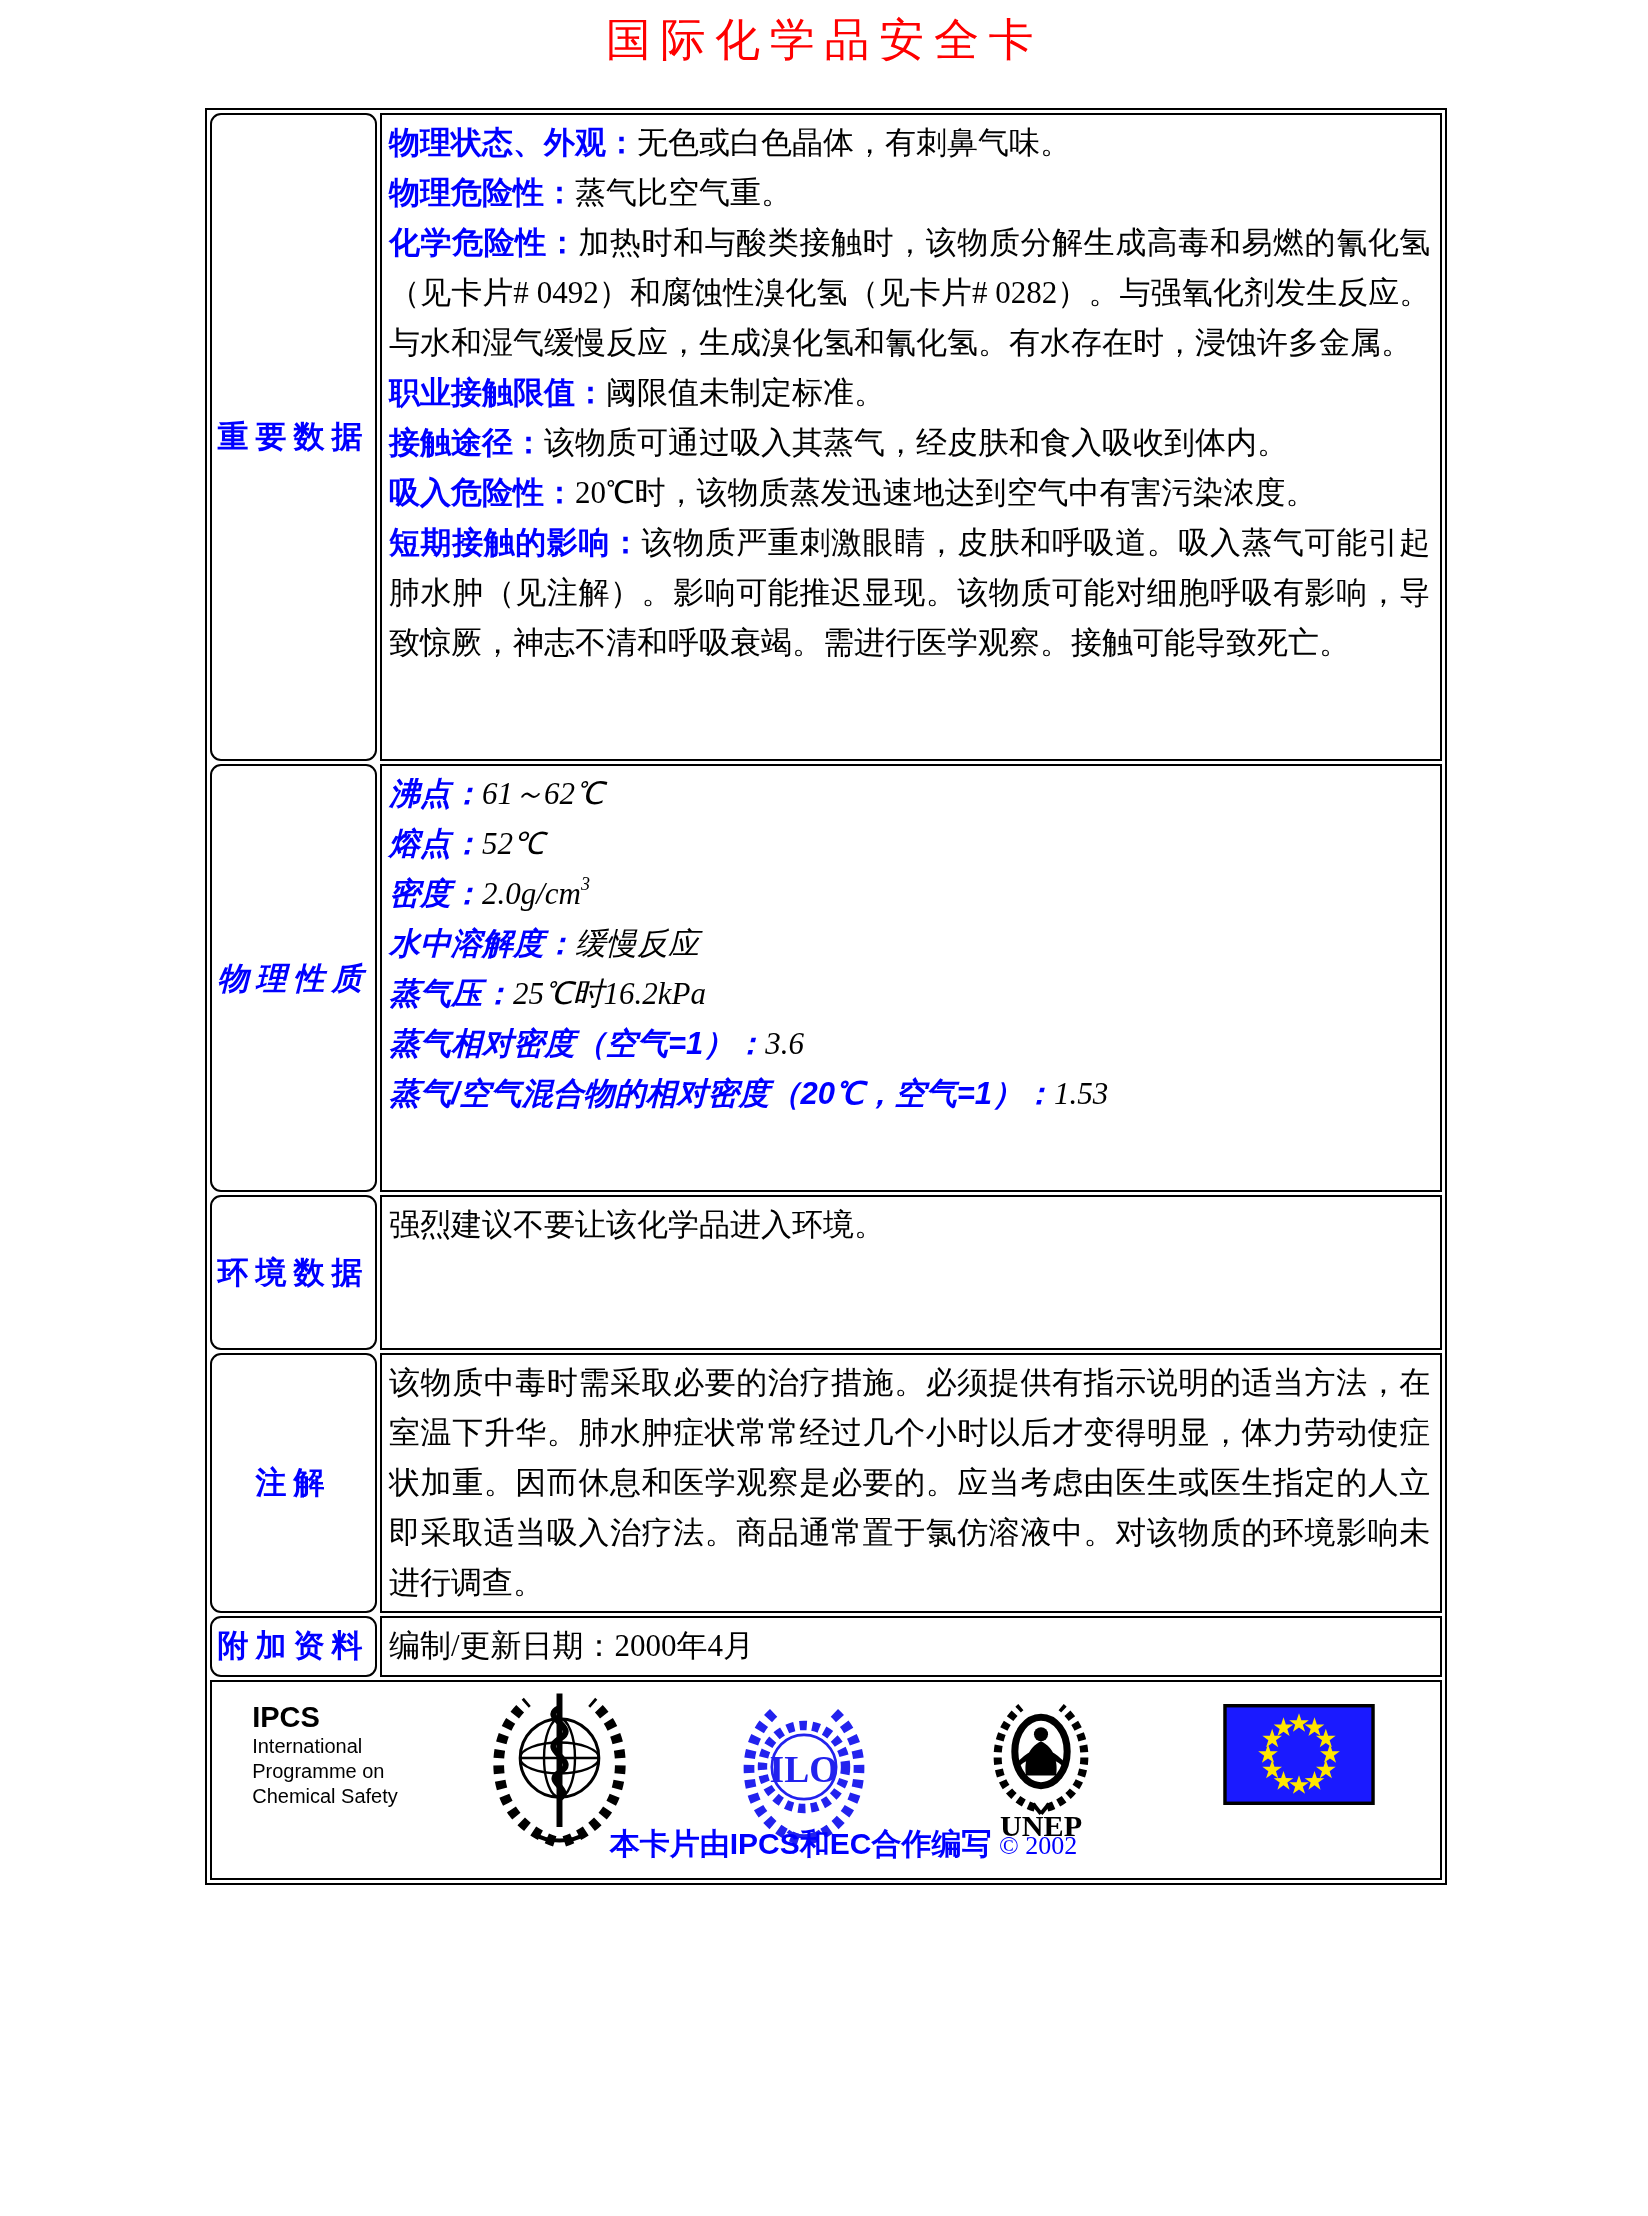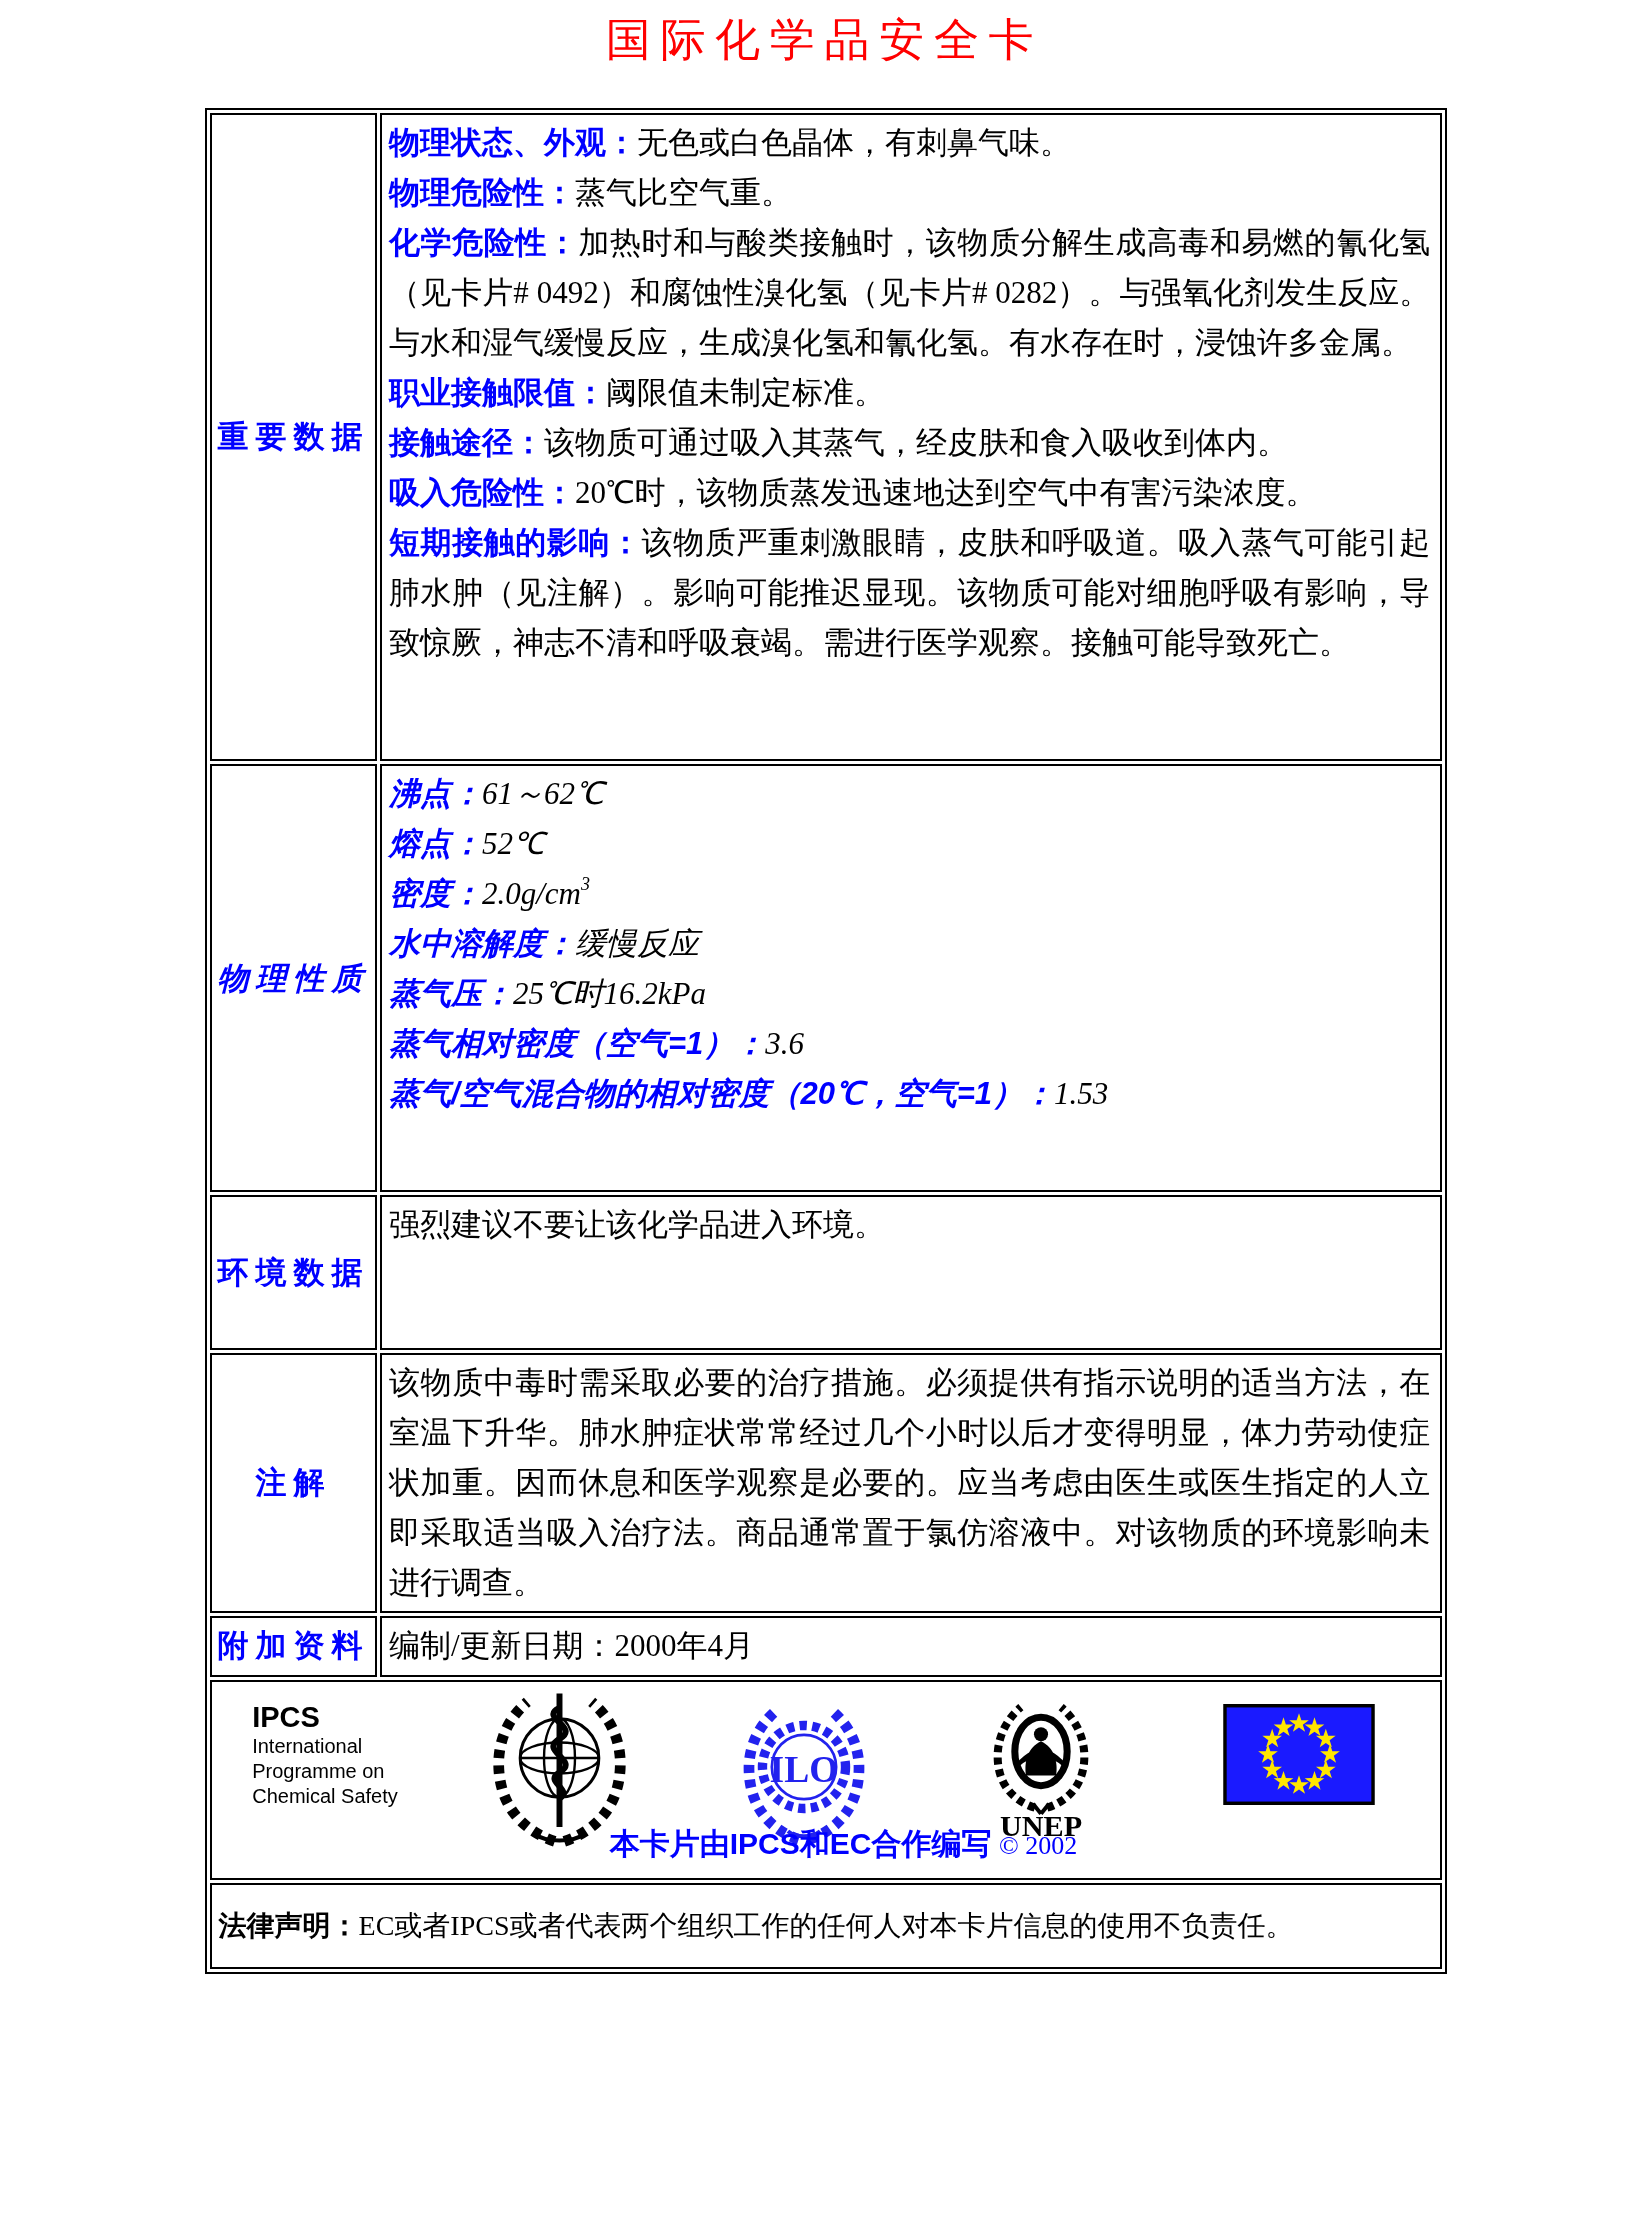--- a/index.html
+++ b/index.html
@@ -15,21 +15,21 @@
   }
   table.card {
     position:absolute; left:205px; top:108px; width:1242px;
     border-collapse:separate; border-spacing:3.5px;
     border:2.8px solid #000; background:#fff;
   }
   td { border:2.8px solid #000; vertical-align:top; background:#fff; }
   td.row-label {
     width:167px; text-align:center; vertical-align:middle;
     color:#0000ff; font-weight:bold; letter-spacing:7px;
-    font-family:"Liberation Sans", sans-serif; font-size:31px; padding:0;
+    font-family:"Liberation Sans", sans-serif; font-size:31px; padding:0;border-radius:11px;
   }
   td.content-cell { font-size:31px; line-height:50px; text-align:justify; padding:2.8px 9.7px 2.8px 7px; }
   .fld-label { color:#0000ff; font-weight:bold; font-family:"Liberation Sans", sans-serif; }
   .fld-sup { font-size:18px; line-height:0; vertical-align:14px; }
   
   .h-icsc   { height:53px;  vertical-align:middle; }
   .h-imp    { height:648px; }
   .h-phys   { height:428px; line-height:51px;font-style:italic; }
   .h-env    { height:155px; line-height:45px; }
   .h-notes  { height:196px; line-height:39px; }
@@ -194,20 +194,15 @@
             <use href="#star" transform="translate(39,44)"></use>
             <use href="#star" transform="translate(42.62,30.5)"></use>
             <use href="#star" transform="translate(52.5,20.62)"></use>
           </svg>
 
           <div class="logos-caption"><span class="caption-main">本卡片由IPCS和EC合作编写</span> <span class="caption-copy">© 2002</span></div>
         </div>
       </td>
     </tr>
 
-    <tr>
-      <td colspan="2" class="h-legal">
-        <div class="legal-inner"><span class="legal-label">法律声明：</span><span>EC或者IPCS或者代表两个组织工作的任何人对本卡片信息的使用不负责任。</span></div>
-      </td>
-    </tr>
   </tbody>
 </table>
 
 
 </body></html>

